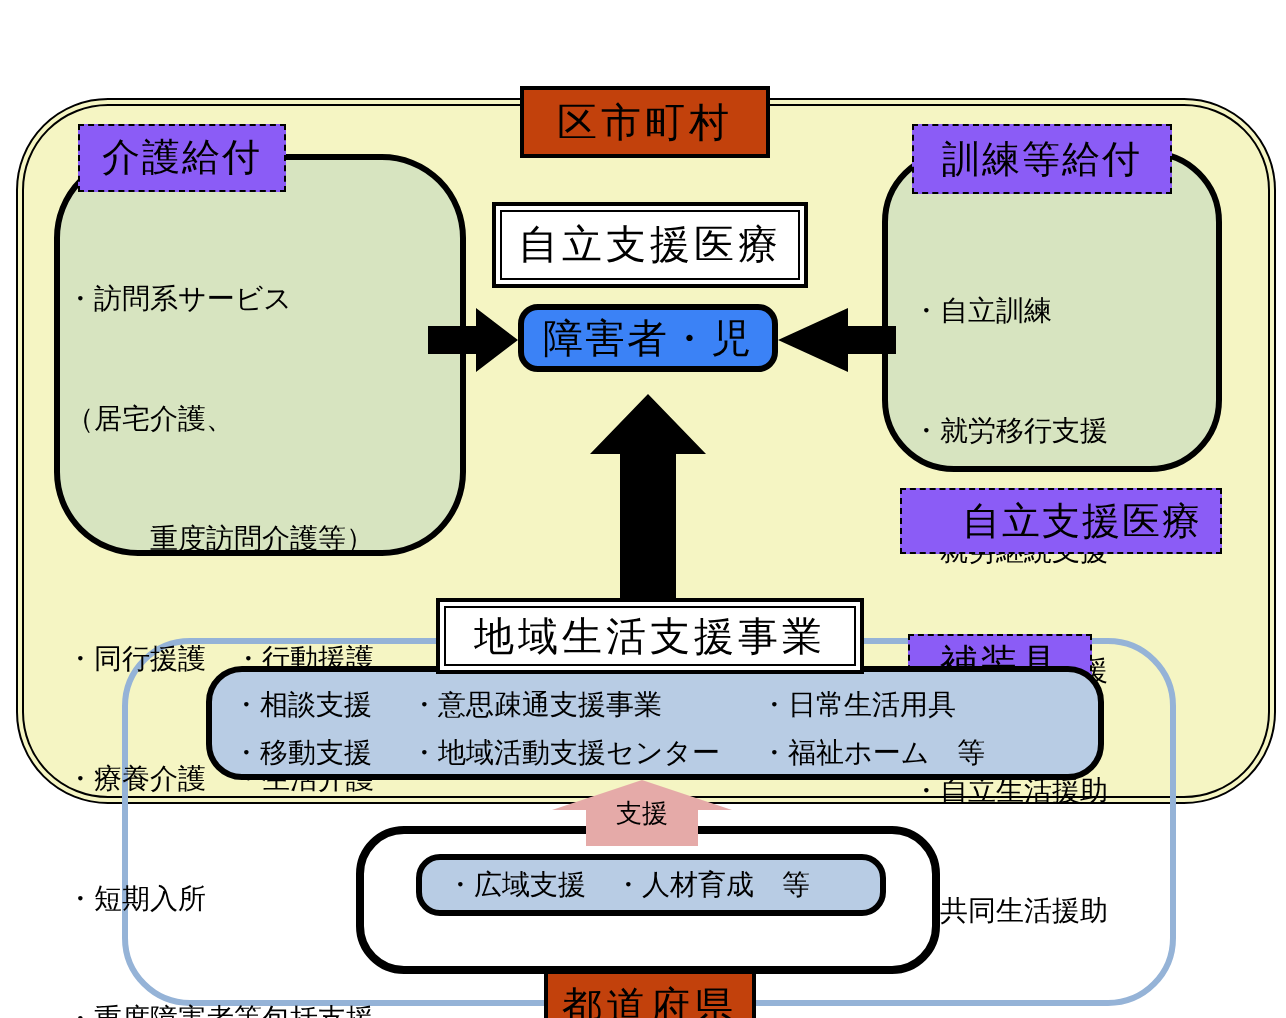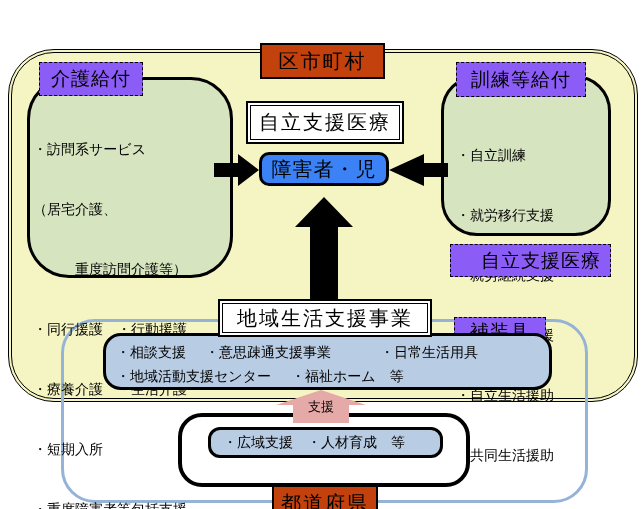--- a/index.html
+++ b/index.html
@@ -136,20 +136,21 @@
     <span>障害者・児</span>
   </div>
 
   <div class="abs bluebox community">
     <div class="comm-row">
       <span class="c1">・相談支援</span>
       <span class="c2">・意思疎通支援事業</span>
       <span class="c3">・日常生活用具</span>
     </div>
     <div class="comm-row">
+      <span class="c1">・移動支援</span>
       <span class="c2">・地域活動支援センター</span>
       <span class="c3">・福祉ホーム　等</span>
     </div>
   </div>
 
   <div class="abs dbl" style="left:218px;top:299px;width:214px;height:38px;">
     <div class="dbl-inner">地域生活支援事業</div>
   </div>
 
   <div class="abs whitebox-bottom"></div>

